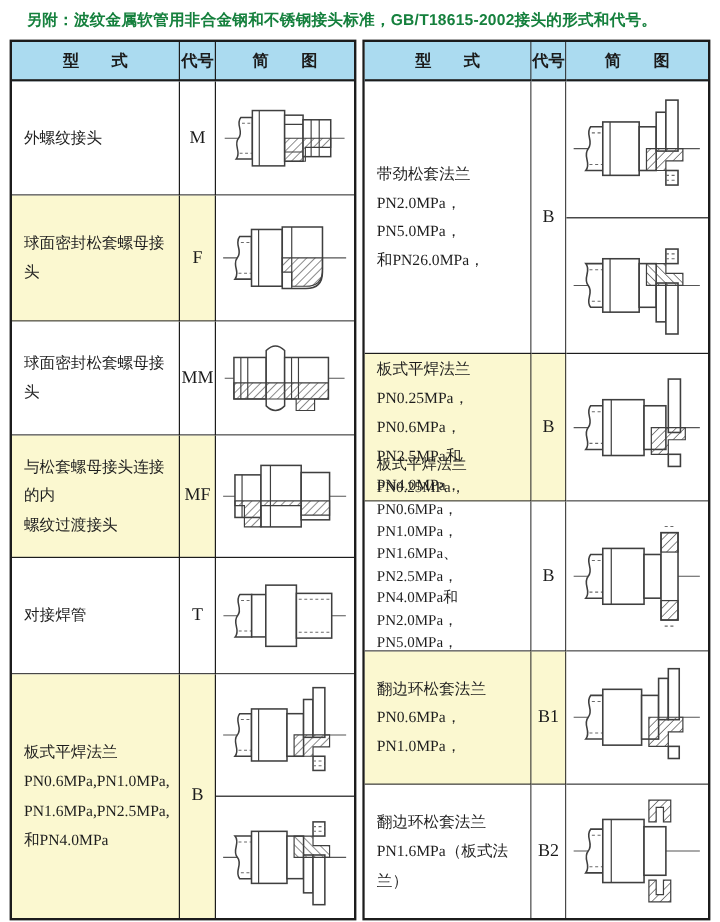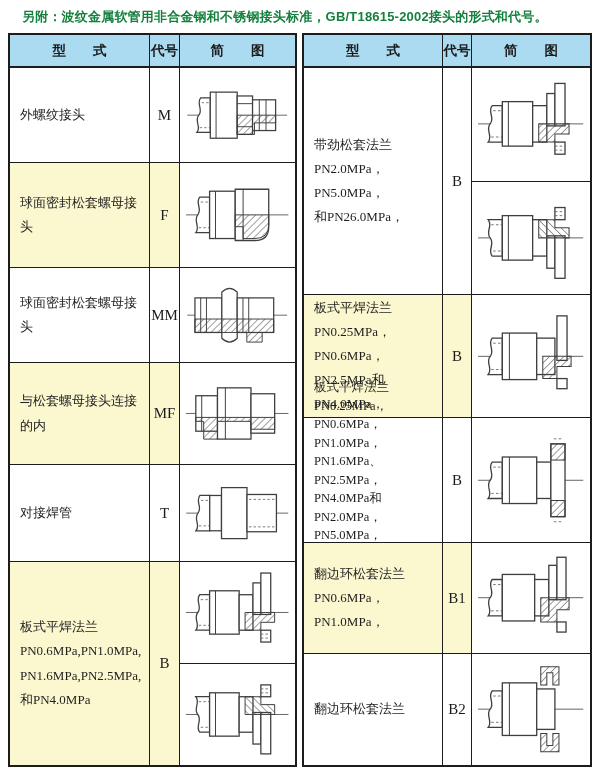--- a/index.html
+++ b/index.html
@@ -137,20 +137,21 @@
             <path class="p" d="M40,22 q8,-8 16,0 V70 q-8,8 -16,0 Z"></path>
             <rect class="p" x="56" y="28" width="38" height="36"></rect>
             <line class="s" x1="62" y1="28" x2="62" y2="64"></line>
             <line class="s" x1="68" y1="28" x2="68" y2="64"></line>
             <path class="ht" fill="url(#hp3)" d="M12,50 H94 V64 H82 V74 H66 V64 H12 Z"></path>
           </svg>
         </div>
       </div>
       <div class="cell type br bb yl">
         <div>与松套螺母接头连接的内</div>
+        <div>螺纹过渡接头</div>
       </div>
       <div class="cell code br bb yl">MF</div>
       <div class="cell diag bb">
         <div class="dsub">
           <svg viewBox="0 0 112 92" preserveAspectRatio="xMidYMid meet">
             <defs>
               <pattern id="hp4" patternUnits="userSpaceOnUse" width="5" height="5" patternTransform="rotate(45)">
                 <line x1="0" y1="0" x2="0" y2="5" stroke="#4a4a4a" stroke-width="1.1"></line>
               </pattern>
             </defs>
@@ -382,20 +383,21 @@
             <rect class="p" x="60" y="28" width="14" height="36"></rect>
             <rect class="p" x="74" y="14" width="8" height="34"></rect>
             <rect class="p" x="82" y="6" width="9" height="42"></rect>
             <path class="ht" fill="url(#hp12)" d="M66,46 H94 V58 H82 V70 H66 Z"></path>
             <rect class="p" x="82" y="70" width="9" height="10"></rect>
           </svg>
         </div>
       </div>
       <div class="cell type br">
         <div>翻边环松套法兰</div>
+        <div>PN1.6MPa（板式法兰）</div>
       </div>
       <div class="cell code br">B2</div>
       <div class="cell diag">
         <div class="dsub">
           <svg viewBox="0 0 112 92" preserveAspectRatio="xMidYMid meet">
             <defs>
               <pattern id="hp13" patternUnits="userSpaceOnUse" width="5" height="5" patternTransform="rotate(45)">
                 <line x1="0" y1="0" x2="0" y2="5" stroke="#4a4a4a" stroke-width="1.1"></line>
               </pattern>
             </defs>

